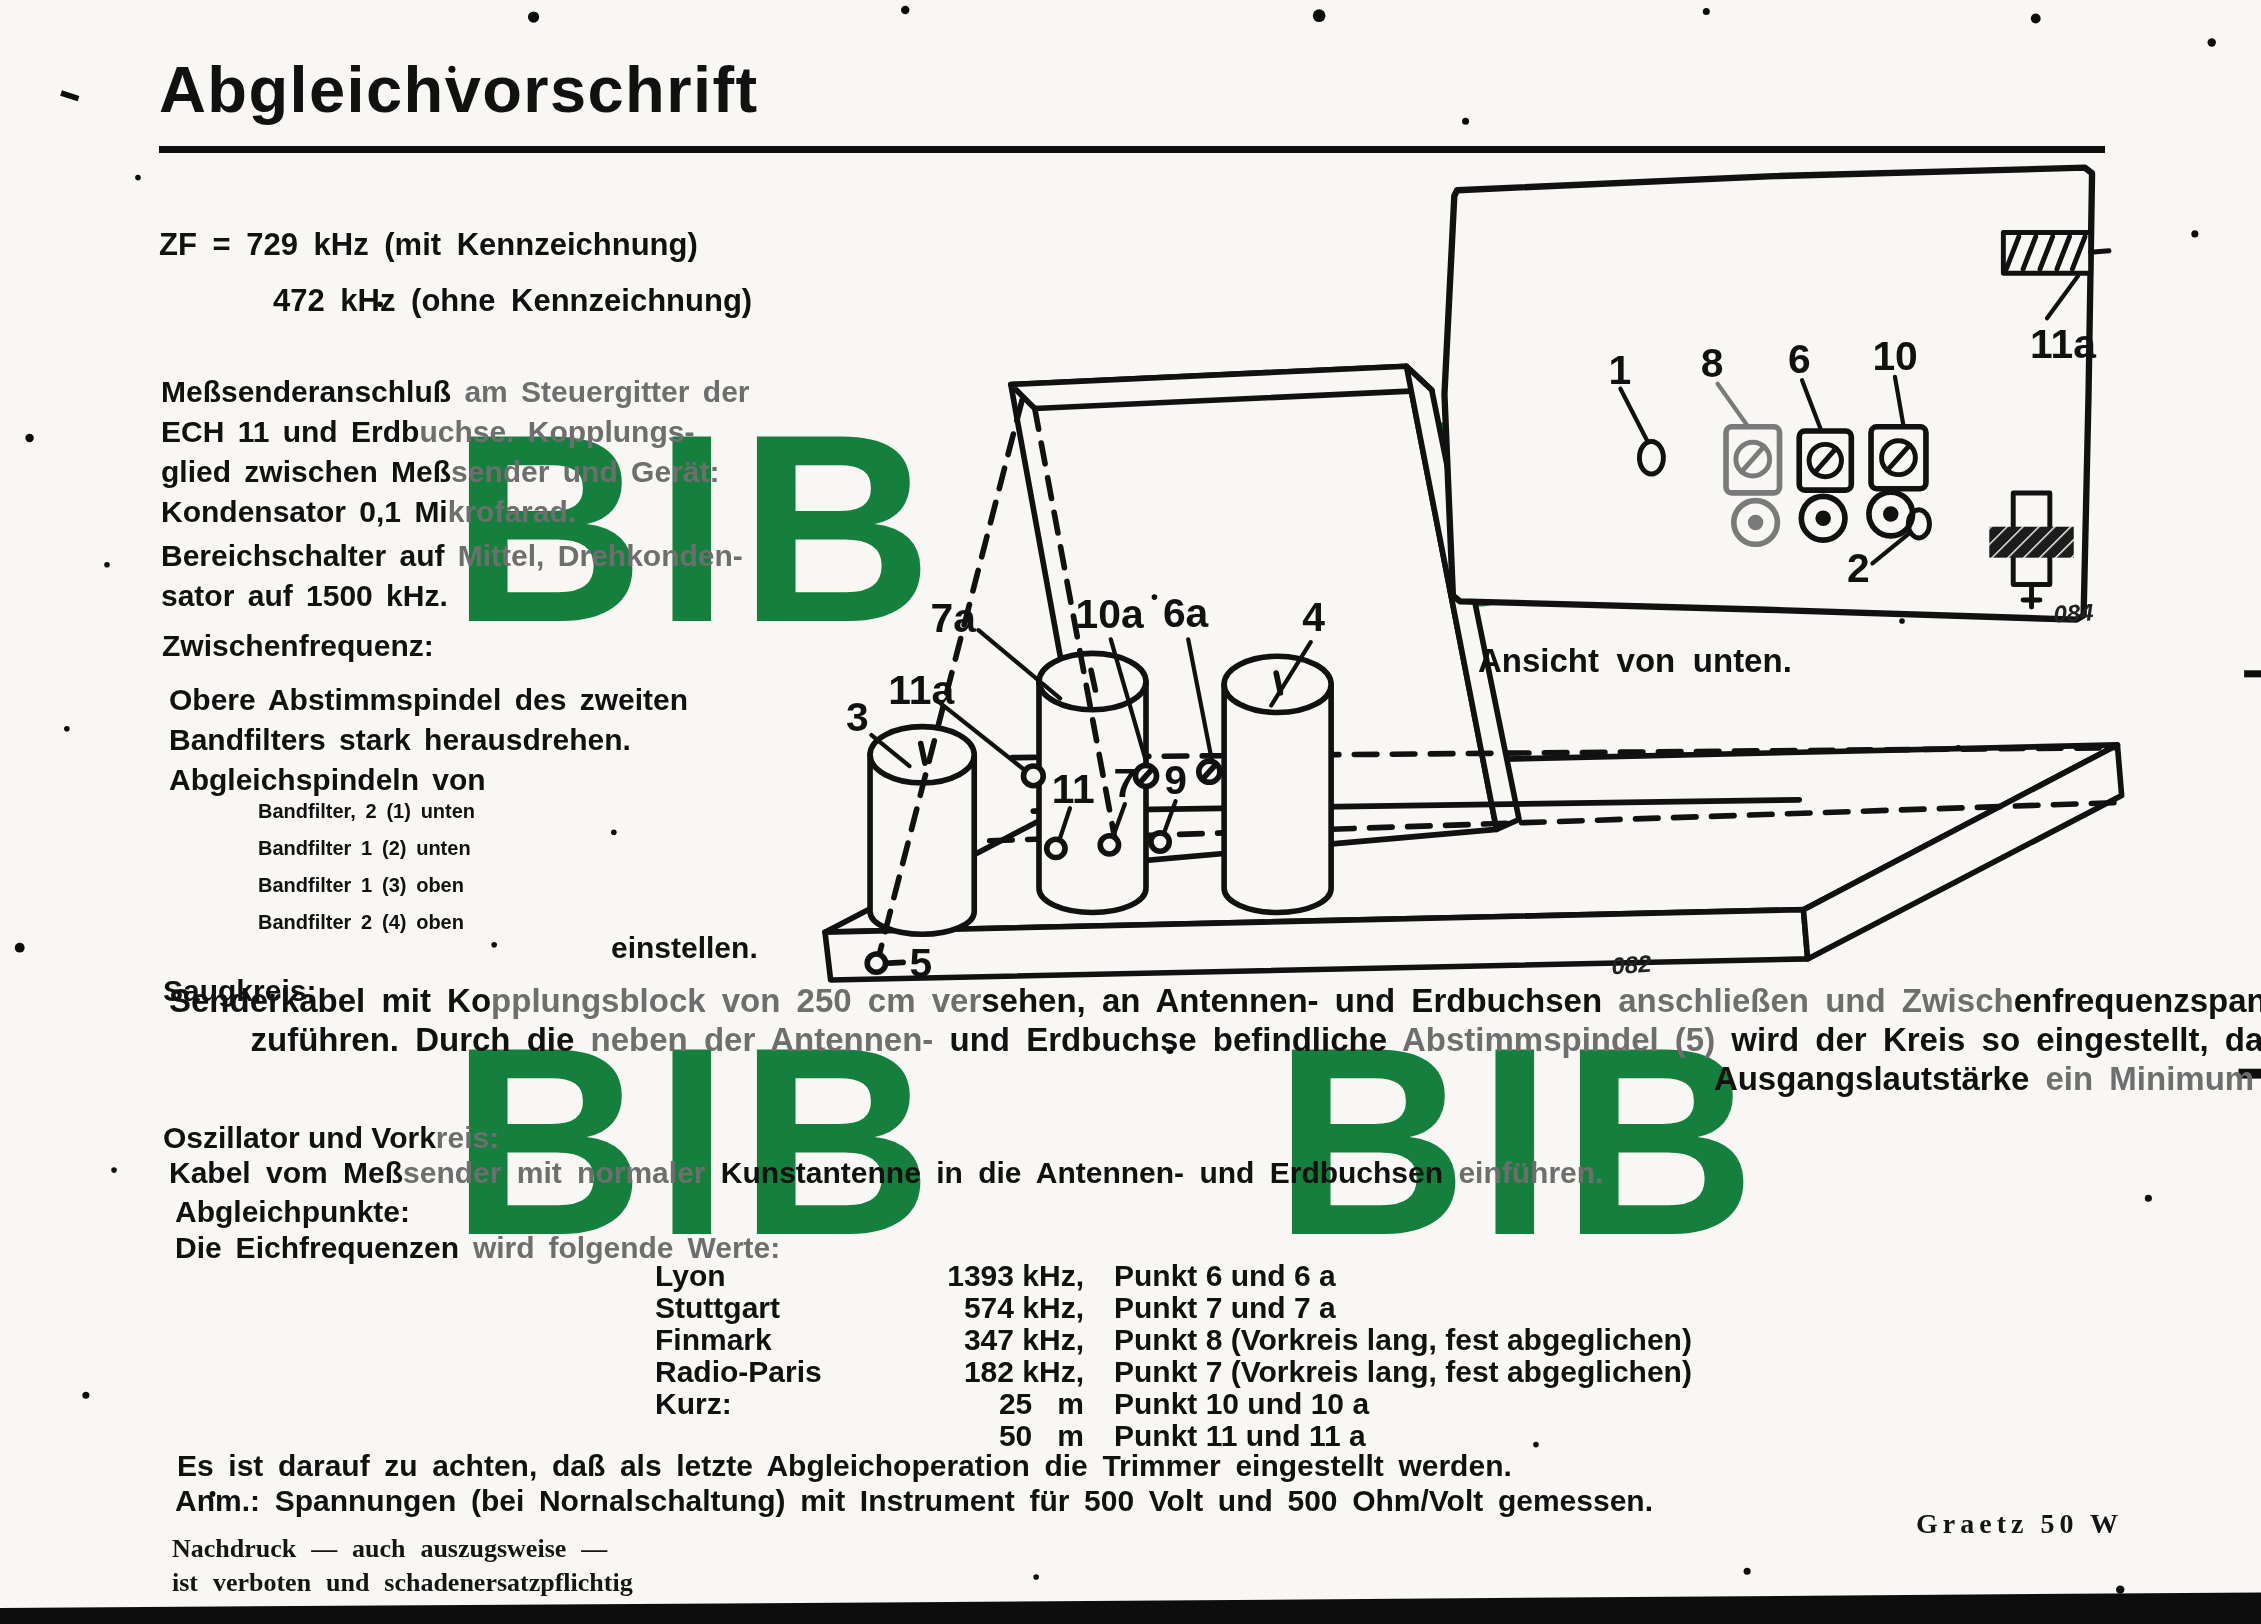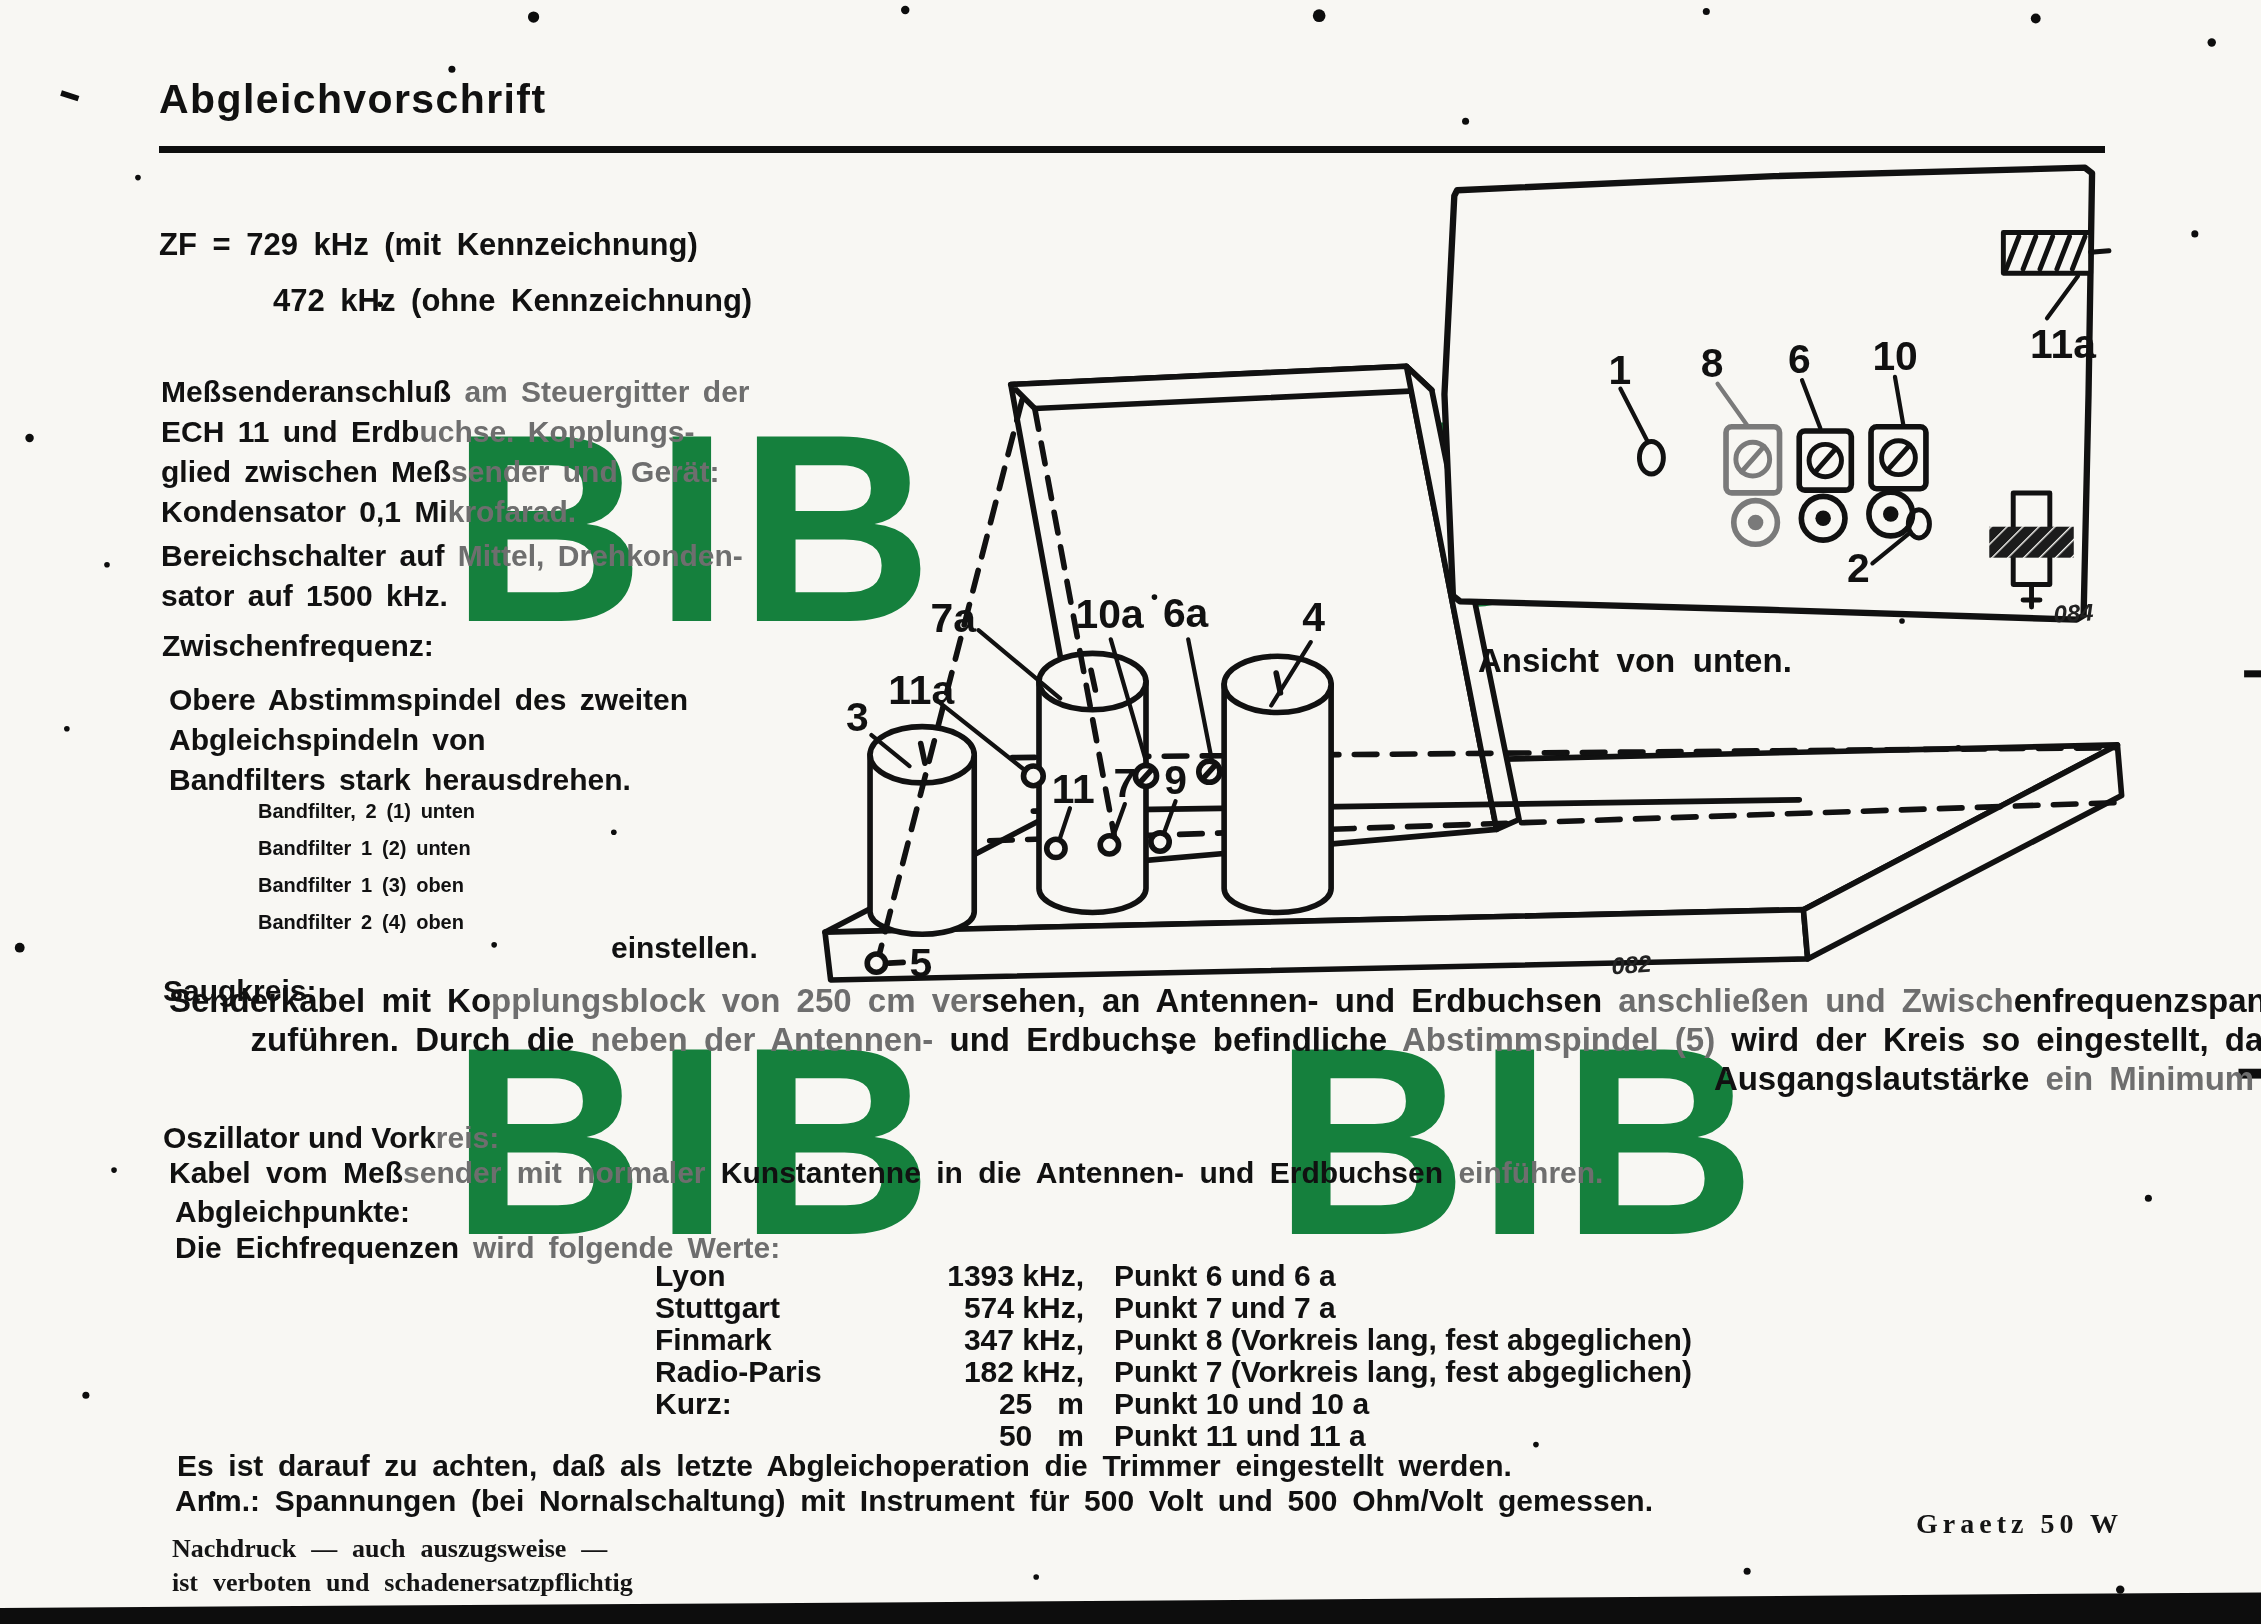--- a/index.html
+++ b/index.html
@@ -210,42 +210,42 @@
         <circle cx="702" cy="1342" r="4"></circle>
         <circle cx="2982" cy="1472" r="4"></circle>
       <circle cx="162" cy="1662" r="4"></circle>
         <circle cx="2702" cy="882" r="4"></circle>
         <circle cx="1640" cy="848" r="4"></circle>
       <circle cx="95" cy="1035" r="4"></circle>
         <circle cx="540" cy="432" r="4"></circle>
     </g>
   </svg>
 
-  <div class="abs z2 sans" style="left:159px;top:76px;font-size:41px;letter-spacing:1.4px;">Abgleichvorschrift</div>
+  <div class="abs z2 sans" style="left:159px;top:52px;font-size:65px;letter-spacing:1.4px;">Abgleichvorschrift</div>
   <div class="abs z2" style="left:159px;top:146px;width:1946px;height:7px;background:#0e0e0e;"></div>
 
   <div class="abs z2 sans" style="left:159px;top:227px;font-size:31px;word-spacing:7px;">ZF = 729 kHz  (mit  Kennzeichnung)</div>
   <div class="abs z2 sans" style="left:273px;top:283px;font-size:31px;word-spacing:7px;">472 kHz  (ohne  Kennzeichnung)</div>
 
   <div class="abs z2 sans" style="left:161px;top:372px;font-size:30px;line-height:40px;word-spacing:5px;">
       <div class="ln">Meßsenderanschluß <span class="g">am Steuergitter der</span></div>
       <div class="ln">ECH 11 und Erdb<span class="g">uchse. Kopplungs-</span></div>
       <div class="ln">glied zwischen Meß<span class="g">sender und Gerät:</span></div>
       <div class="ln">Kondensator 0,1 Mi<span class="g">krofarad.</span></div>
     </div>
   <div class="abs z2 sans" style="left:161px;top:536px;font-size:30px;line-height:40px;word-spacing:5px;">
       <div class="ln">Bereichschalter auf <span class="g">Mittel, Drehkonden-</span></div>
       <div class="ln">sator auf 1500 kHz.</div>
     </div>
 
   <div class="abs z2 sans" style="left:162px;top:629px;font-size:30px;">Zwischenfrequenz:</div>
   <div class="abs z2 sans" style="left:169px;top:680px;font-size:30px;line-height:40px;word-spacing:5px;">
       <div class="ln">Obere  Abstimmspindel  des  zweiten</div>
+      <div class="ln">Bandfilters stark herausdrehen.</div>
       <div class="ln">Abgleichspindeln von</div>
-      <div class="ln">Bandfilters stark herausdrehen.</div>
     </div>
   <div class="abs z2 sans" style="left:258px;top:793px;font-size:20px;line-height:37px;word-spacing:4.2px;">
       <div class="ln">Bandfilter, 2 (1) unten</div>
       <div class="ln">Bandfilter 1 (2) unten</div>
       <div class="ln">Bandfilter 1 (3) oben</div>
       <div class="ln">Bandfilter 2 (4) oben</div>
     </div>
   <div class="abs z2 sans" style="left:611px;top:931px;font-size:30px;">einstellen.</div>
 
   <div class="abs z2 sans" style="left:163px;top:974px;font-size:30px;">Saugkreis:</div>

